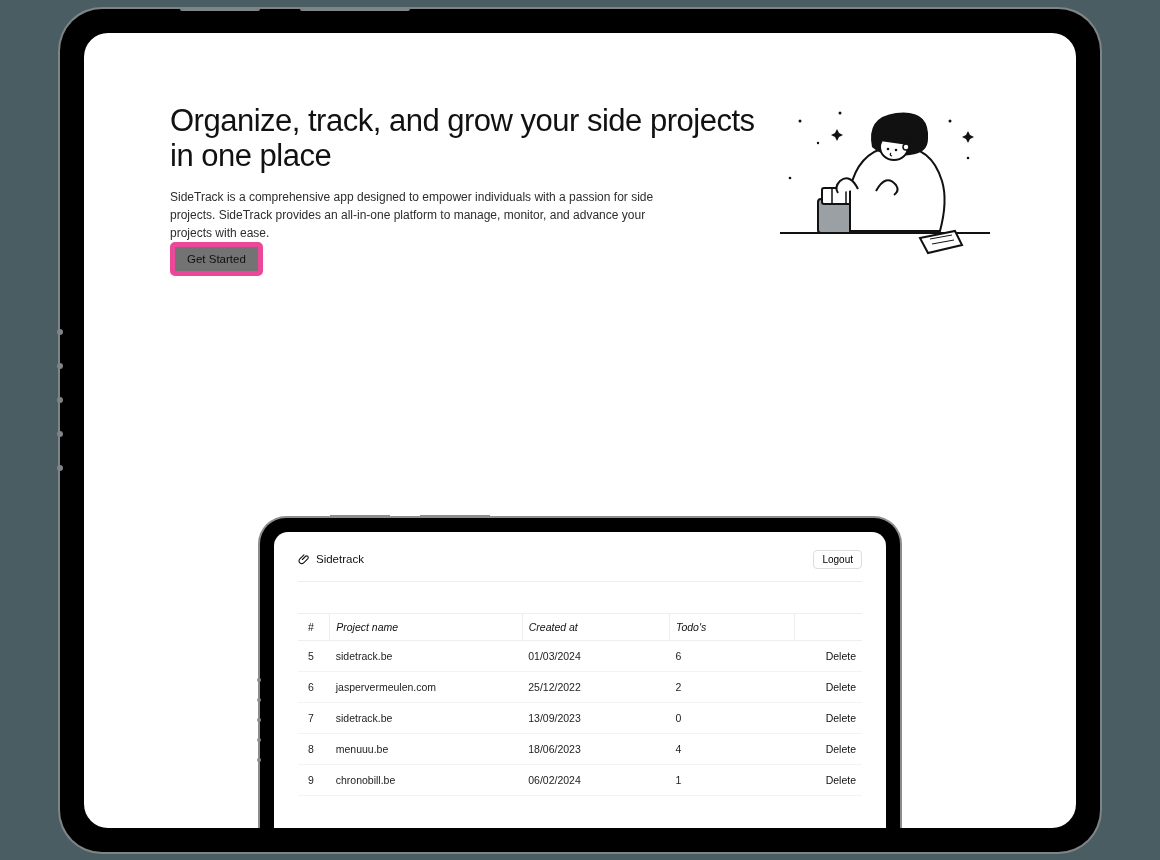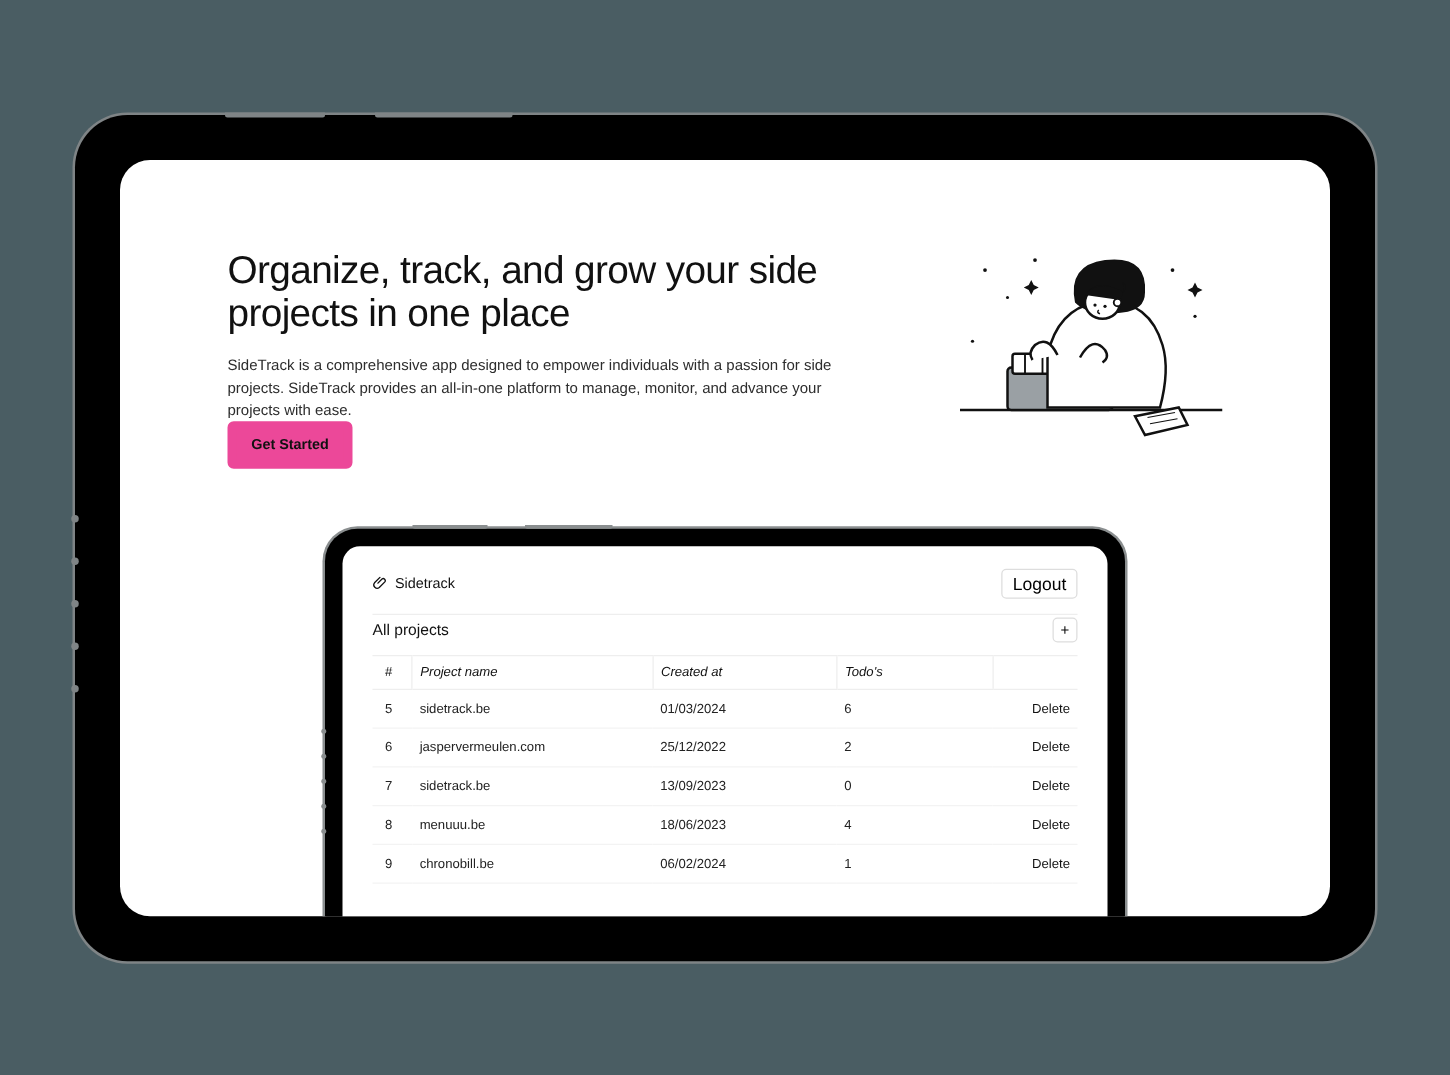--- a/index.html
+++ b/index.html
@@ -10,25 +10,25 @@
     font-family: -apple-system, BlinkMacSystemFont, "Segoe UI", Helvetica, Arial, sans-serif;
     overflow: hidden;
     display: flex;
     align-items: center;
     justify-content: center;
   }
 
   
   .tablet {
     width: 1040px;
-    height: 677px;
+    height: 843px;
     background: #000;
     border-radius: 42px;
     position: relative;
-    padding: 36px;
+    padding: 24px;
     box-shadow: 0 0 0 2px #7f8486;
   }
   .tablet-top-notch {
     position: absolute;
     top: -2px;
     left: 120px;
     width: 80px;
     height: 4px;
     background: #7f8486;
     border-radius: 0 0 2px 2px;
@@ -74,26 +74,25 @@
   .hero-desc {
     font-size: 12px;
     line-height: 1.5;
     color: #2d2d2d;
     max-width: 490px;
   }
   .btn {
     display: inline-block;
     font-size: 11.5px;
     padding: 6px 12px;
-    border: 7px solid #ec4899;
+    border: 5px solid #ec4899;
     border-radius: 5px;
-    background: #ec4899;
+    background: #737373;
     color: #111;
     cursor: pointer;
-    font-weight: bold;
   }
   .hero-illu {
     width: 210px;
     height: 180px;
     flex-shrink: 0;
   }
 
   
   .inner-tablet-wrap {
     position: absolute;
@@ -132,33 +131,33 @@
     padding: 18px 24px;
   }
 
   
   .app-header {
     display: flex;
     justify-content: space-between;
     align-items: center;
     padding-bottom: 12px;
     border-bottom: 1px solid #eee;
-    margin-bottom: 2px;
+    margin-bottom: 31px;
   }
   .app-brand {
     display: flex;
     align-items: center;
     gap: 5px;
     font-size: 11.5px;
     font-weight: 500;
     color: #111;
   }
   .app-brand svg { width: 13px; height: 13px; }
   .logout-btn {
-    font-size: 14px;
+    font-size: 10px;
     padding: 3px 8px;
     border: 1px solid #ddd;
     border-radius: 4px;
     background: #fff;
     cursor: pointer;
   }
   .list-header {
     display: flex;
     justify-content: space-between;
     align-items: center;
@@ -297,24 +296,20 @@
           <div class="app-header">
             <div class="app-brand">
               <svg viewBox="0 0 24 24">
                 <path d="M8 12 L14 6 a3 3 0 0 1 4.2 4.2 L10 18.5 a5 5 0 0 1 -7 -7 L11 3.5" fill="none" stroke="#111" stroke-width="2" stroke-linecap="round"></path>
               </svg>
               <span>Sidetrack</span>
             </div>
             <button class="logout-btn">Logout</button>
           </div>
 
-          <div class="list-header">
-            <div class="list-title">All projects</div>
-            <button class="add-btn">+</button>
-          </div>
 
           <table>
             <thead>
               <tr>
                 <th>#</th>
                 <th class="col-name">Project name</th>
                 <th class="col-date">Created at</th>
                 <th class="col-todos">Todo's</th>
                 <th class="col-action"></th>
               </tr>

